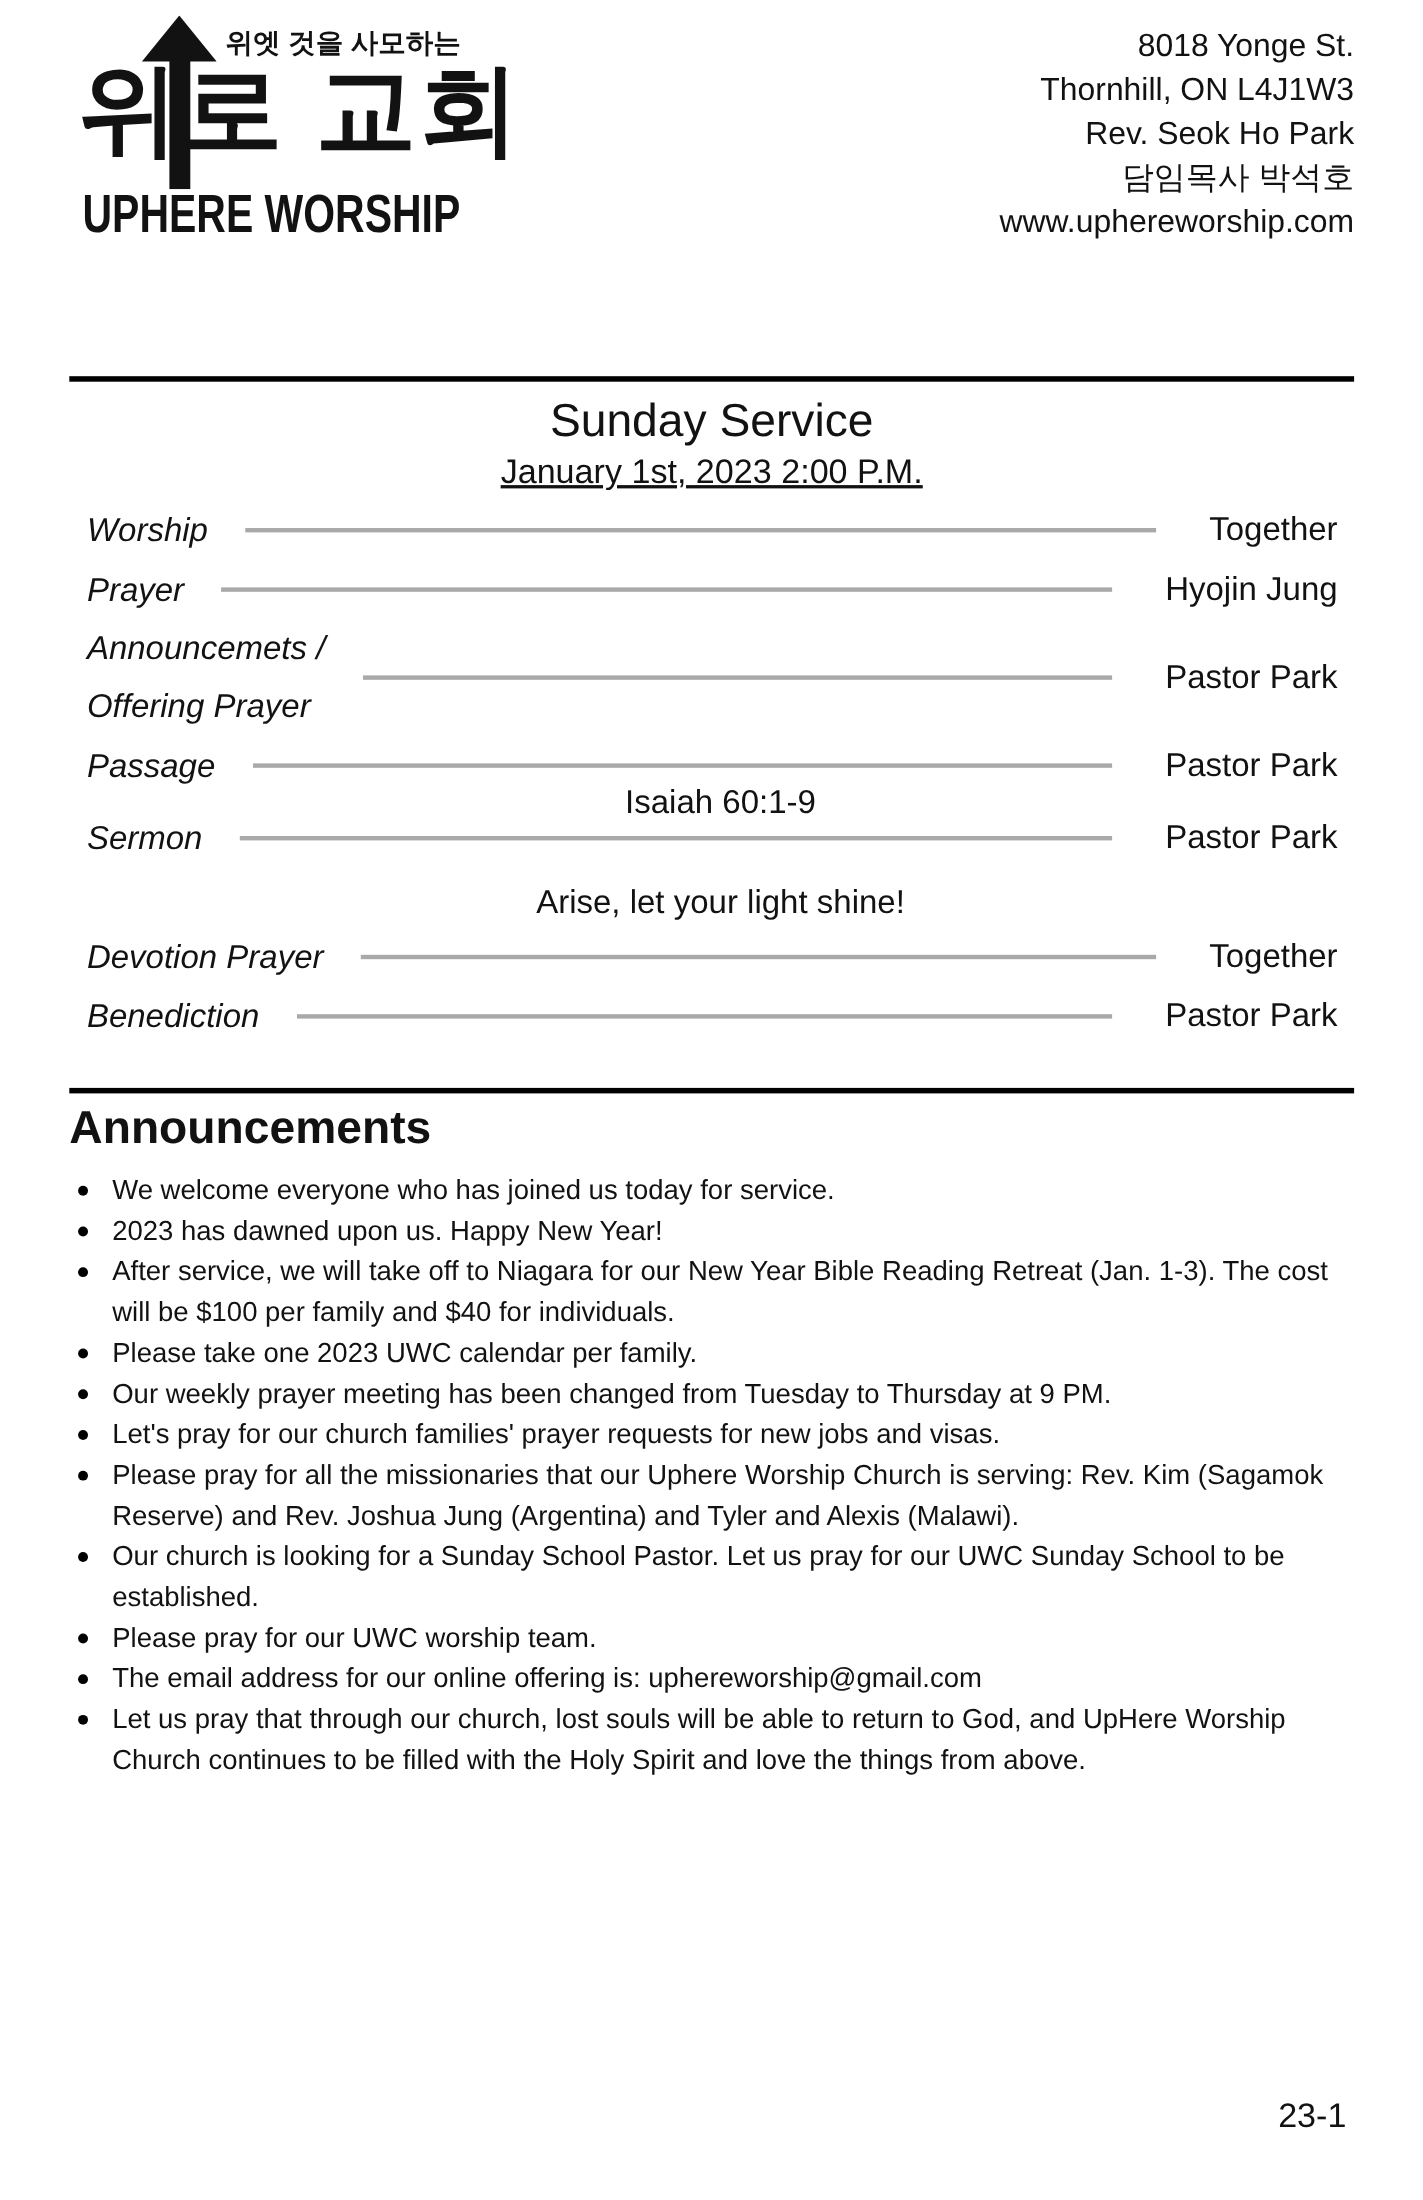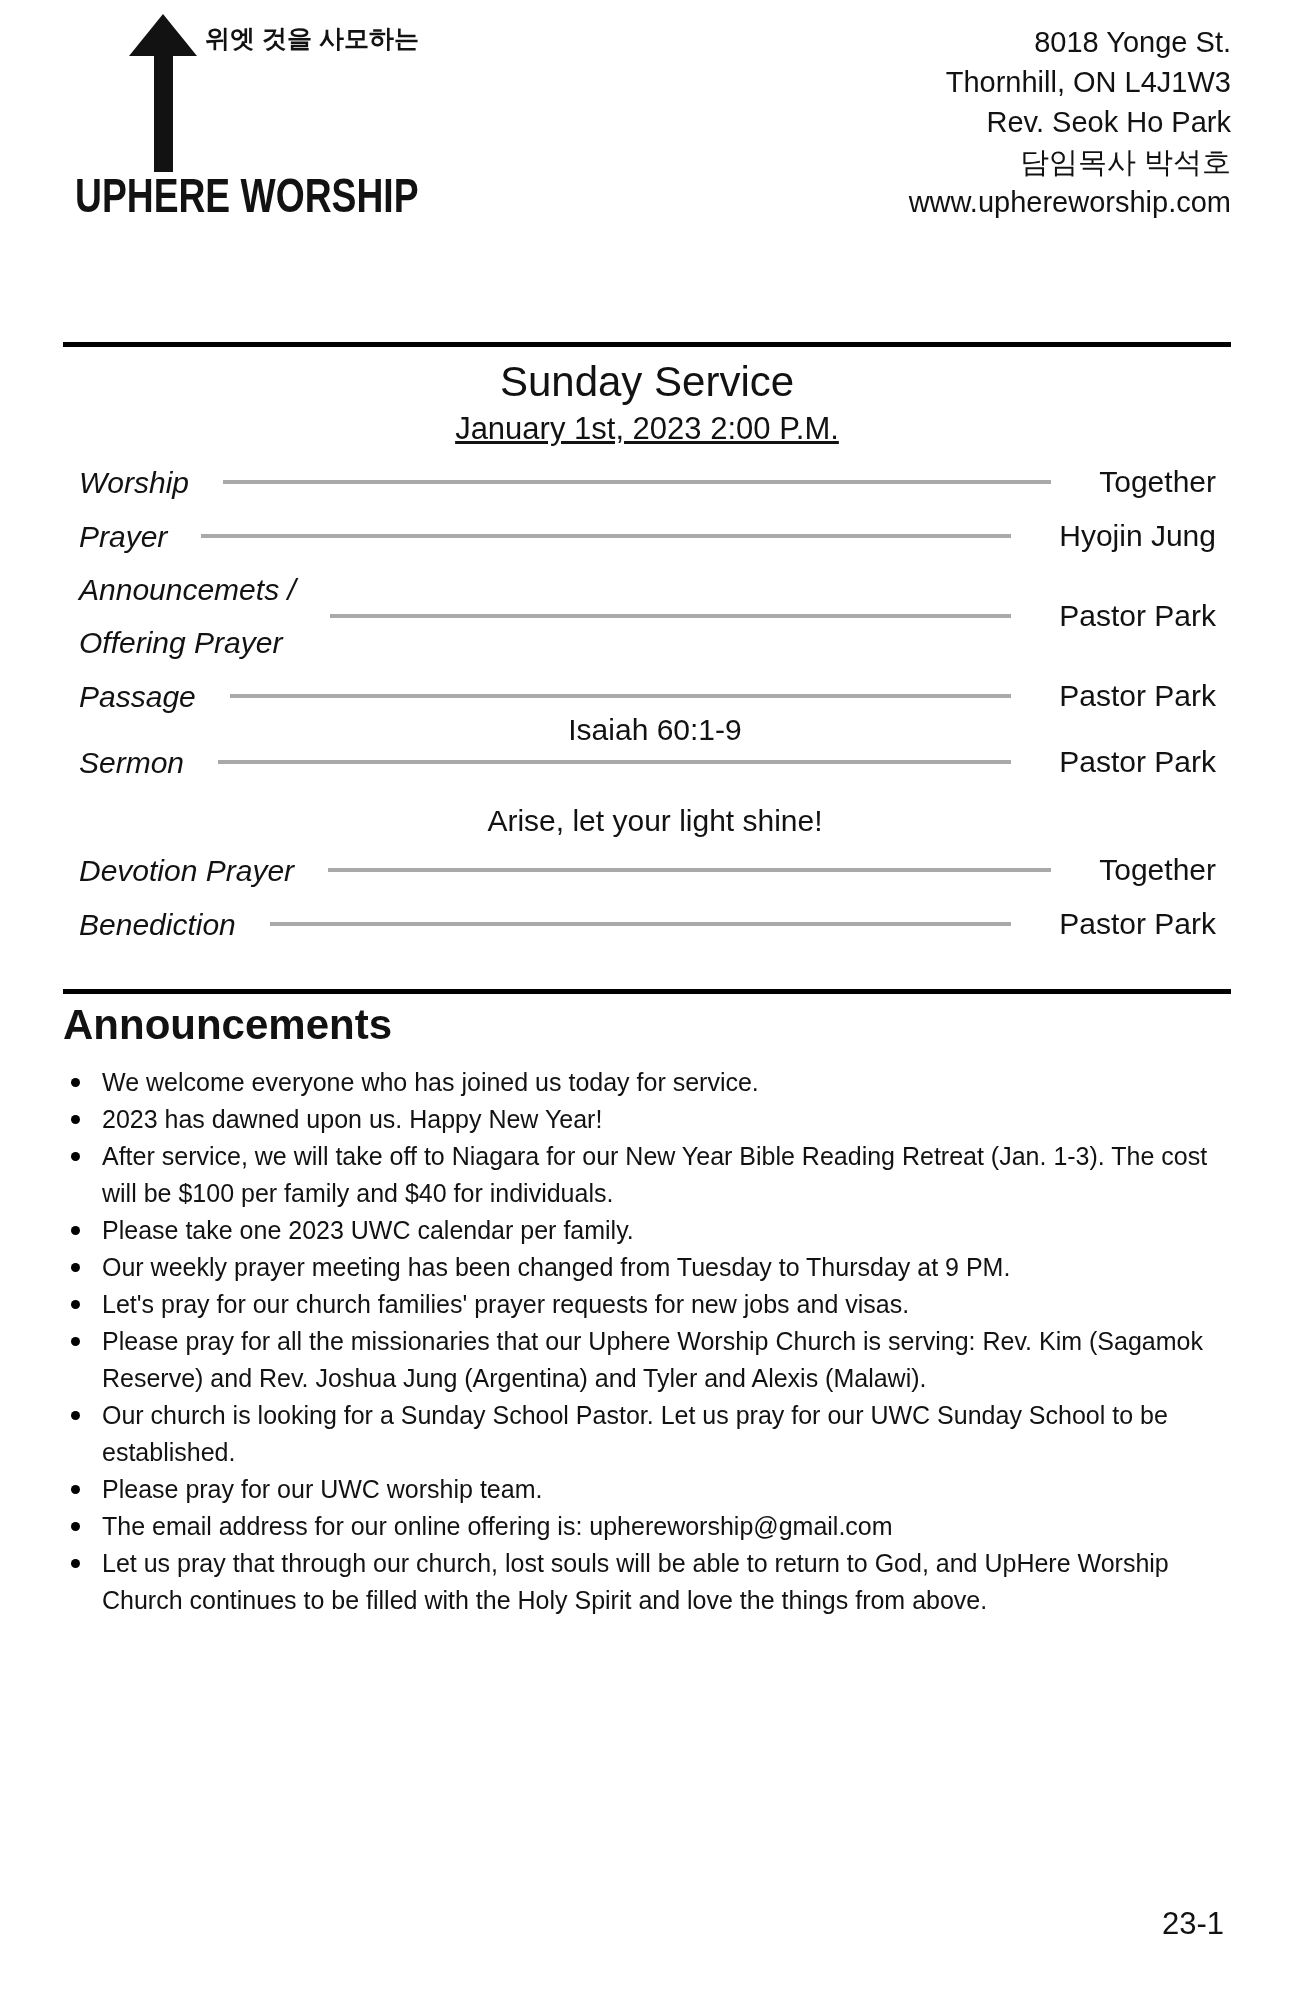--- a/index.html
+++ b/index.html
@@ -52,20 +52,21 @@
 
   <div class="header">
     <div class="logo">
       <span class="logo-arrow">
         <svg width="68" height="158" viewBox="0 0 68 158" aria-hidden="true">
           <polygon points="34,0 68,42 0,42" fill="#121212"></polygon>
           <rect x="25" y="28" width="19" height="130" fill="#121212"></rect>
         </svg>
       </span>
       <div class="logo-tagline">위엣 것을 사모하는</div>
+      <div class="logo-kr">위로 교회</div>
       <div class="logo-en">UPHERE WORSHIP</div>
     </div>
     <div class="contact">
       <div>8018 Yonge St.</div>
       <div>Thornhill, ON L4J1W3</div>
       <div>Rev. Seok Ho Park</div>
       <div>담임목사 박석호</div>
       <div>www.uphereworship.com</div>
     </div>
   </div>

